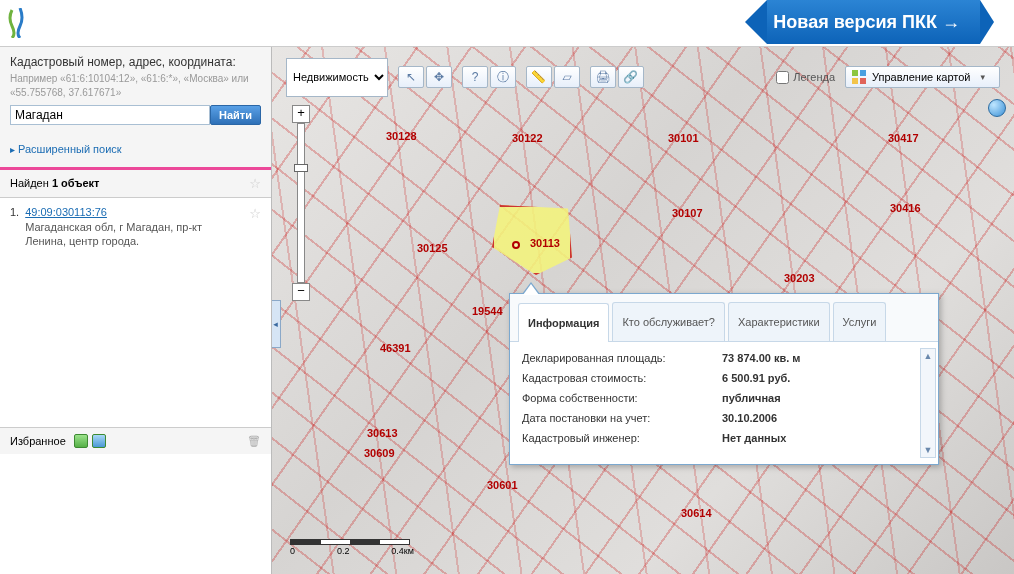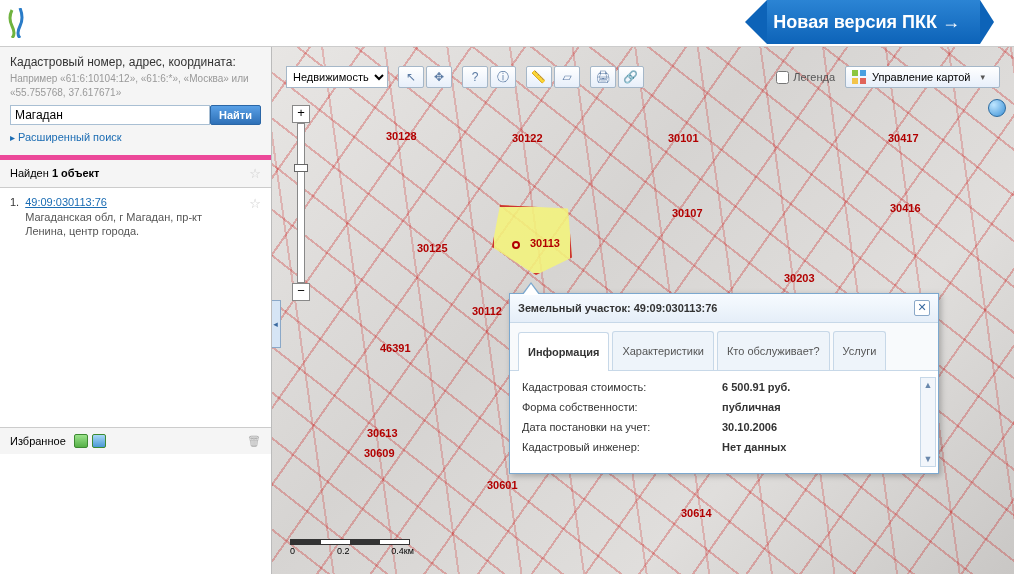--- a/index.html
+++ b/index.html
@@ -8,27 +8,27 @@
 .logo-block{display:flex;align-items:center;gap:8px;}
 .logo-svg{width:20px;height:30px;}
 .logo-text{font-size:11px;}
 .logo-text .main{color:#1b6cb3;font-size:12px;letter-spacing:0.2px;}
 .banner{position:absolute;right:0;top:0;height:44px;display:flex;align-items:center;}
 .banner-arrow{width:0;height:0;border-top:22px solid transparent;border-bottom:22px solid transparent;border-right:22px solid #0d63b8;}
 .banner-body{background:linear-gradient(180deg,#2b84d4,#0d63b8);color:#fff;height:44px;display:flex;align-items:center;padding:0 20px 0 6px;font-size:18px;font-weight:bold;}
 .banner-tail{width:0;height:0;border-top:22px solid transparent;border-bottom:22px solid transparent;border-left:14px solid #0d63b8;margin-right:20px;}
 .main{display:flex;height:527px;}
 .sidebar{width:272px;background:#fff;border-right:1px solid #bbb;display:flex;flex-direction:column;}
-.search-panel{padding:8px 10px 10px 10px;background:#f5f5f5;border-bottom:5px solid #ec4899;}
+.search-panel{padding:8px 10px 10px 10px;background:#f5f5f5;border-bottom:3px solid #ec4899;}
 .search-label{font-size:12px;color:#333;margin-bottom:3px;}
 .search-hint{font-size:10px;color:#999;line-height:1.35;margin-bottom:6px;}
 .search-row{display:flex;}
 .search-input{flex:1;border:1px solid #a9bfd3;padding:2px 4px;font-size:12px;height:20px;}
 .search-btn{background:linear-gradient(180deg,#59a0e6,#2e70b7);color:#fff;border:1px solid #2a66a6;font-size:11px;padding:0 8px;height:20px;border-radius:2px;cursor:pointer;font-weight:bold;}
-.adv-search{font-size:11px;color:#1b6cb3;margin-top:6px;display:inline-flex;align-items:center;gap:3px;cursor:pointer;}
+.adv-search{font-size:11px;color:#1b6cb3;margin-top:18px;display:inline-flex;align-items:center;gap:3px;cursor:pointer;}
 .adv-search::before{content:"▸";color:#1b6cb3;font-size:10px;}
 .results-header{background:#f5f5f5;border-bottom:1px solid #ccc;padding:6px 10px;font-size:11px;display:flex;justify-content:space-between;align-items:center;}
 .results-header b{font-weight:bold;}
 .star{color:#ccc;font-size:13px;cursor:pointer;}
 .result-item{padding:8px 10px 8px 10px;display:flex;gap:6px;font-size:11px;}
 .result-num{color:#333;}
 .result-body{flex:1;}
 .result-id{color:#1b6cb3;text-decoration:underline;cursor:pointer;}
 .result-desc{color:#555;margin-top:2px;line-height:1.35;}
 .spacer{flex:1;}
@@ -41,21 +41,21 @@
 .map-bg{position:absolute;inset:0;background:linear-gradient(135deg,#e8e6e4 0%,#d6d4d2 40%,#e0dedc 70%,#c9c7c5 100%);}
 .map-bg::before{content:"";position:absolute;inset:0;background:
  repeating-linear-gradient(38deg,rgba(200,0,0,.0) 0 34px,rgba(200,0,0,.25) 34px 36px),
  repeating-linear-gradient(-55deg,rgba(200,0,0,.0) 0 42px,rgba(200,0,0,.25) 42px 44px),
  repeating-linear-gradient(82deg,rgba(200,0,0,.0) 0 60px,rgba(200,0,0,.2) 60px 62px);
 }
 .parcel-hl{position:absolute;left:220px;top:158px;width:80px;height:70px;background:rgba(244,244,120,.85);border:2px solid #c33;clip-path:polygon(10% 0,95% 5%,100% 75%,55% 100%,0 60%);}
 .parcel-pin{position:absolute;left:240px;top:194px;width:8px;height:8px;border:2px solid #b20000;border-radius:50%;background:rgba(255,255,255,.3);}
 .cad-label{position:absolute;color:#b20000;font-size:11px;font-weight:bold;}
 .toolbar{position:absolute;top:16px;left:14px;right:14px;height:28px;display:flex;align-items:center;gap:10px;z-index:5;}
-.tb-select{border:1px solid #a5b7c8;background:#fff;font-size:11px;height:22px;padding:0 2px;}
+.tb-select{border:1px solid #a5b7c8;background:#fff;font-size:11px;height:39px;padding:0 2px;}
 .tb-group{display:flex;gap:2px;}
 .tb-btn{width:26px;height:22px;border:1px solid #a5b7c8;background:linear-gradient(180deg,#fff,#e7effa);border-radius:2px;display:flex;align-items:center;justify-content:center;cursor:pointer;font-size:12px;color:#5a7aa3;}
 .tb-spacer{flex:1;}
 .legend-chk{display:flex;align-items:center;gap:4px;font-size:11px;color:#555;}
 .legend-chk input{margin:0;}
 .map-ctrl{border:1px solid #a5b7c8;background:linear-gradient(180deg,#fff,#e7effa);font-size:11px;height:22px;display:flex;align-items:center;padding:0 14px 0 6px;border-radius:2px;gap:6px;cursor:pointer;}
 .map-ctrl .grid-ic{width:14px;height:14px;display:grid;grid-template-columns:repeat(2,6px);grid-template-rows:repeat(2,6px);gap:2px;}
 .map-ctrl .grid-ic span{background:#8cc63f;}
 .map-ctrl .grid-ic span:nth-child(2){background:#4aa0e0;}
 .map-ctrl .grid-ic span:nth-child(3){background:#f2c44a;}
@@ -160,21 +160,21 @@
         <div class="cad-label" style="left: 512px; top: 225px;">30203</div>
         <div class="cad-label" style="left: 108px; top: 295px;">46391</div>
         <div class="cad-label" style="left: 215px; top: 432px;">30601</div>
         <div class="cad-label" style="left: 409px; top: 460px;">30614</div>
         <div class="cad-label" style="left: 95px; top: 380px;">30613</div>
         <div class="cad-label" style="left: 616px; top: 85px;">30417</div>
         <div class="cad-label" style="left: 86px; top: 83px; padding-left: 28px;">30128</div>
         <div class="cad-label" style="left: 240px; top: 85px;">30122</div>
         <div class="cad-label" style="left: 396px; top: 85px;">30101</div>
         <div class="cad-label" style="left: 400px; top: 160px;">30107</div>
-        <div class="cad-label" style="left: 200px; top: 258px;">30112</div>
+        <div class="cad-label" style="left: 200px; top: 258px;">19544</div>
         <div class="cad-label" style="left: 145px; top: 195px;">30125</div>
         <div class="cad-label" style="left: 92px; top: 400px;">30609</div>
       </div>
 
     <div class="collapse-handle"></div>
 
     <div class="toolbar">
       <select class="tb-select"><option>Недвижимость</option></select>
       <div class="tb-group">
         <div class="tb-btn">↖</div>
@@ -226,32 +226,32 @@
           <div></div>
         </div>
       <div class="ticks">
         <span>0</span>
         <span>0.2</span>
         <span>0.4км</span>
       </div>
     </div>
 
     <div class="popup">
-      <div class="popup-head">
-        <span class="popup-title"><span>Земельный участок: </span><span>49:09:030113:76</span></span>
-        <span class="popup-close">✕</span>
-      </div>
       <div class="popup-tabs">
         <div class="ptab active">Информация</div>
+        <div class="ptab">Кто обслуживает?</div>
         <div class="ptab">Характеристики</div>
-        <div class="ptab">Кто обслуживает?</div>
         <div class="ptab">Услуги</div>
       </div>
       <div class="popup-body">
         <div id="popup-rows">
+            <div class="prow">
+              <div class="k">Декларированная площадь:</div>
+              <div class="v">73 874.00 кв. м</div>
+            </div>
             <div class="prow">
               <div class="k">Кадастровая стоимость:</div>
               <div class="v">6 500.91 руб.</div>
             </div>
             <div class="prow">
               <div class="k">Форма собственности:</div>
               <div class="v">публичная</div>
             </div>
             <div class="prow">
               <div class="k">Дата постановки на учет:</div>

